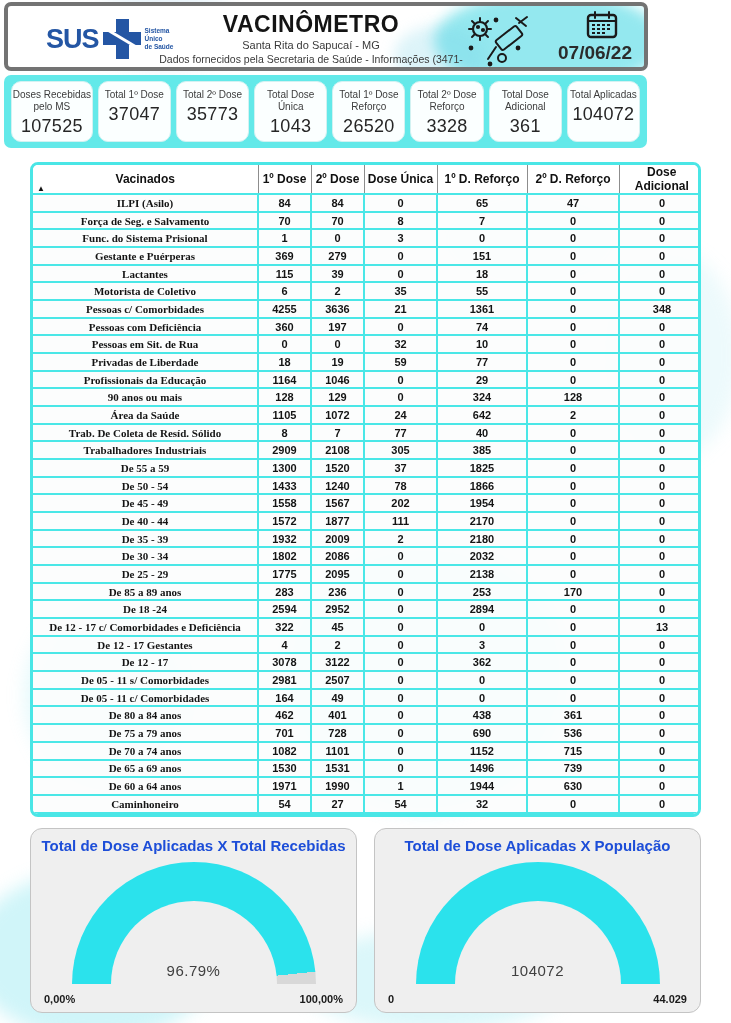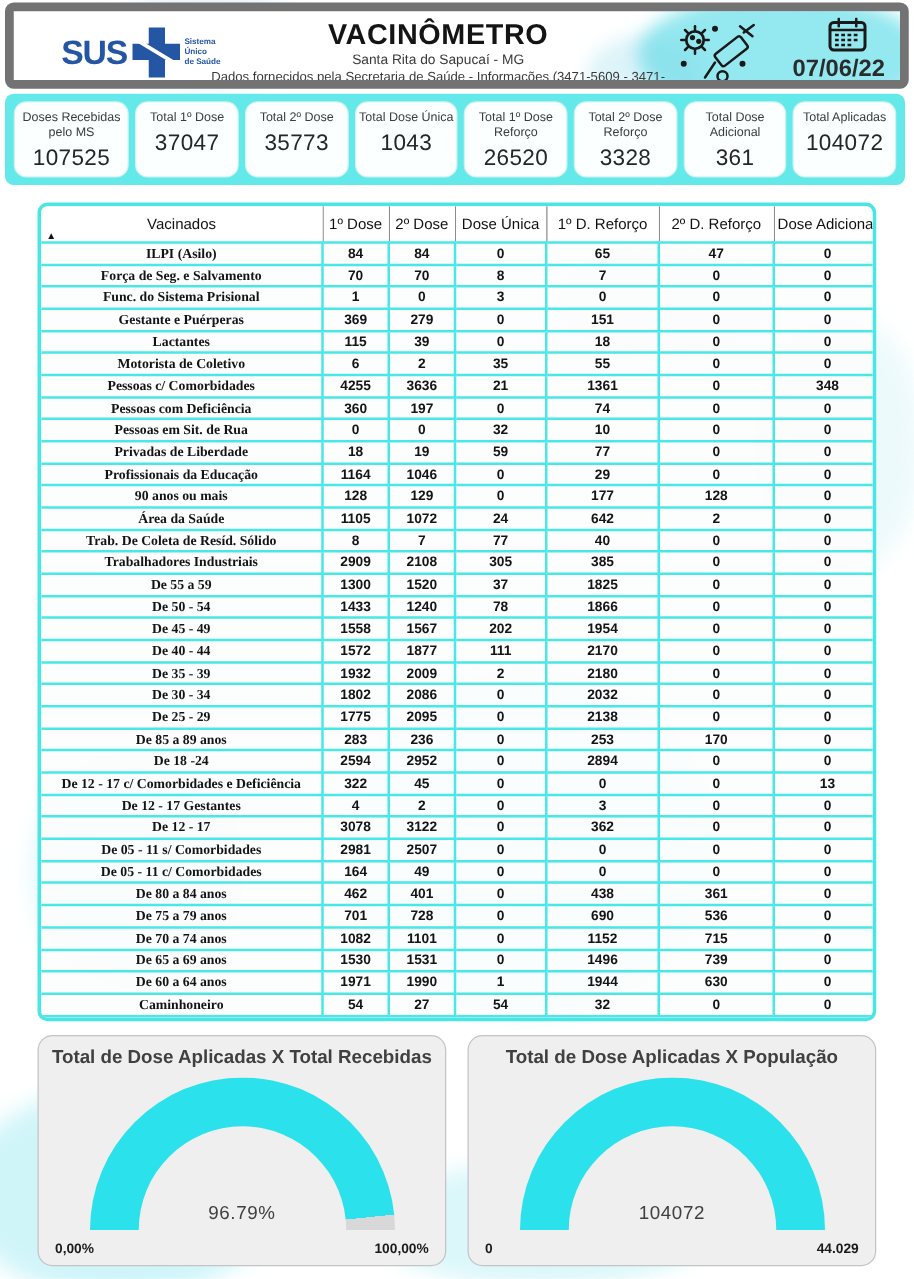--- a/index.html
+++ b/index.html
@@ -8,83 +8,83 @@
     font-family: "Liberation Sans", sans-serif;
     background: #ffffff;
     position: relative;
     overflow: hidden;
     color: #1c1c1c;
   }
   .wm { position:absolute; pointer-events:none; filter: blur(9px); z-index:0; border-radius:50%; }
 
   
   .header {
-    position:absolute; left:4px; top:2px; width:723px; height:69px;
-    background:#ffffff; border:7px solid #737373; border-radius:7px;
+    position:absolute; left:4px; top:2px; width:644px; height:69px;
+    background:#ffffff; border:4px solid #737373; border-radius:7px;
     overflow:hidden; z-index:2;
   }
   .header .wm { filter: blur(7px); }
   .logo-wrap { position:absolute; left:38px; top:13px; display:flex; align-items:center; gap:4px; z-index:2; }
   .sus-text { font-size:27px; font-weight:bold; color:#2456a4; letter-spacing:-1px; }
   .sus-cross { position:relative; width:38px; height:40px; }
   .sus-cross .v { position:absolute; left:13px; top:0; width:13px; height:40px; background:#2456a4; }
   .sus-cross .h { position:absolute; left:0; top:13px; width:38px; height:13px; background:#2456a4; }
   .sus-cross .slash { position:absolute; left:-3px; top:18px; width:44px; height:3px; background:#ffffff; transform:rotate(31deg); }
   .sus-caption { font-size:6.5px; line-height:1.25; color:#2456a4; white-space:pre-line; font-weight:bold; }
   .header-center { position:absolute; left:150px; right:180px; top:5px; text-align:center; z-index:2; }
   .header-title { font-size:23px; font-weight:bold; color:#141414; letter-spacing:0.5px; }
   .header-sub { font-size:11px; color:#3a3a3a; margin-top:1px; }
   .header-info { font-size:10.5px; color:#3a3a3a; margin-top:2px; }
   .header-icons { position:absolute; right:112px; top:8px; z-index:2; }
   .cal-wrap { position:absolute; right:26px; top:5px; z-index:2; }
   .header-date { position:absolute; right:12px; top:36px; font-size:19px; font-weight:bold; color:#2b2b2b; z-index:2; }
 
   
   .kpi-band {
-    position:absolute; left:4px; top:75px; width:720px; height:73px;
+    position:absolute; left:4px; top:75px; width:643px; height:73px;
     background:#63e9e9; border-radius:7px; z-index:2;
     display:flex; gap:5px; padding:6px 7px;
   }
   .kpi-card {
     flex:1; background:#fbffff; border:1px solid #d2f2f2; border-radius:10px;
     text-align:center; padding-top:7px; overflow:hidden;
   }
   .kpi-label { font-size:10px; line-height:1.2; color:#3c3c3c; }
   .kpi-value { font-size:18px; color:#262626; margin-top:3px; letter-spacing:0.3px; }
   .kpi-card:nth-child(1) { flex:1.12; }
 
   
   .table-wrap {
     position:absolute; left:30px; top:162px; width:671px; height:655px;
     border:3px solid #4ae6e6; border-radius:8px; overflow:hidden; z-index:2;
     background: rgba(255,255,255,0.55);
   }
   table { width:100%; height:100%; border-collapse:collapse; table-layout:fixed; }
   th {
-    background:#ffffff; font-size:12px; font-weight:normal; color:#111;
+    background:#ffffff; font-size:12px; font-weight:bold; color:#111;
     border-right:1px solid #8d8d8d; border-bottom:1.5px solid #6e6e6e;
     height:29px; vertical-align:middle; text-align:center; position:relative;margin-top:40px;
   }
   th:last-child { border-right:none; }
   .sort-tri { position:absolute; left:4px; bottom:0px; font-size:8px; color:#111; }
   td {
     background:rgba(251,253,253,0.84); border:2px solid #4ae7e7;
     font-size:11px; font-weight:bold; color:#141414; text-align:center;
     padding:0 2px; white-space:nowrap; overflow:hidden;
   }
   tbody tr td:first-child { border-left:none;font-family:Liberation Serif, serif; }
   tbody tr td:last-child { border-right:none; }
 
   
   .gauges { position:absolute; left:30px; top:828px; width:671px; display:flex; gap:17px; z-index:2; }
   .gauge-panel {
     flex:1; height:185px; background:#efefef; border:1px solid #c4c4c4;
     border-radius:12px; position:relative; overflow:hidden;
   }
-  .gauge-title { text-align:center; font-size:15px; font-weight:bold; color:#404040; margin-top:8px; }
+  .gauge-title { text-align:center; font-size:15px; font-weight:bold; color:#1d4ed8; margin-top:8px; }
   .gauge-arc { position:absolute; left:50%; transform:translateX(-50%); bottom:28px; width:244px; height:122px; overflow:hidden; }
   .gauge-circle { position:relative; width:244px; height:244px; border-radius:50%; }
   .gauge-circle::after {
     content:""; position:absolute; left:39px; top:39px; width:166px; height:166px;
     border-radius:50%; background:#efefef;
   }
   .gauge-value { position:absolute; left:0; right:0; bottom:33px; text-align:center; font-size:15px; color:#404040; letter-spacing:0.5px; }
   .gauge-min { position:absolute; left:13px; bottom:7px; font-size:11px; font-weight:bold; color:#1a1a1a; }
   .gauge-max { position:absolute; right:13px; bottom:7px; font-size:11px; font-weight:bold; color:#1a1a1a; }
 
@@ -332,21 +332,21 @@
           <td>0</td>
           <td>29</td>
           <td>0</td>
           <td>0</td>
         </tr>
         <tr>
           <td>90 anos ou mais</td>
           <td>128</td>
           <td>129</td>
           <td>0</td>
-          <td>177</td>
+          <td>324</td>
           <td>128</td>
           <td>0</td>
         </tr>
         <tr>
           <td>Área da Saúde</td>
           <td>1105</td>
           <td>1072</td>
           <td>24</td>
           <td>642</td>
           <td>2</td>

